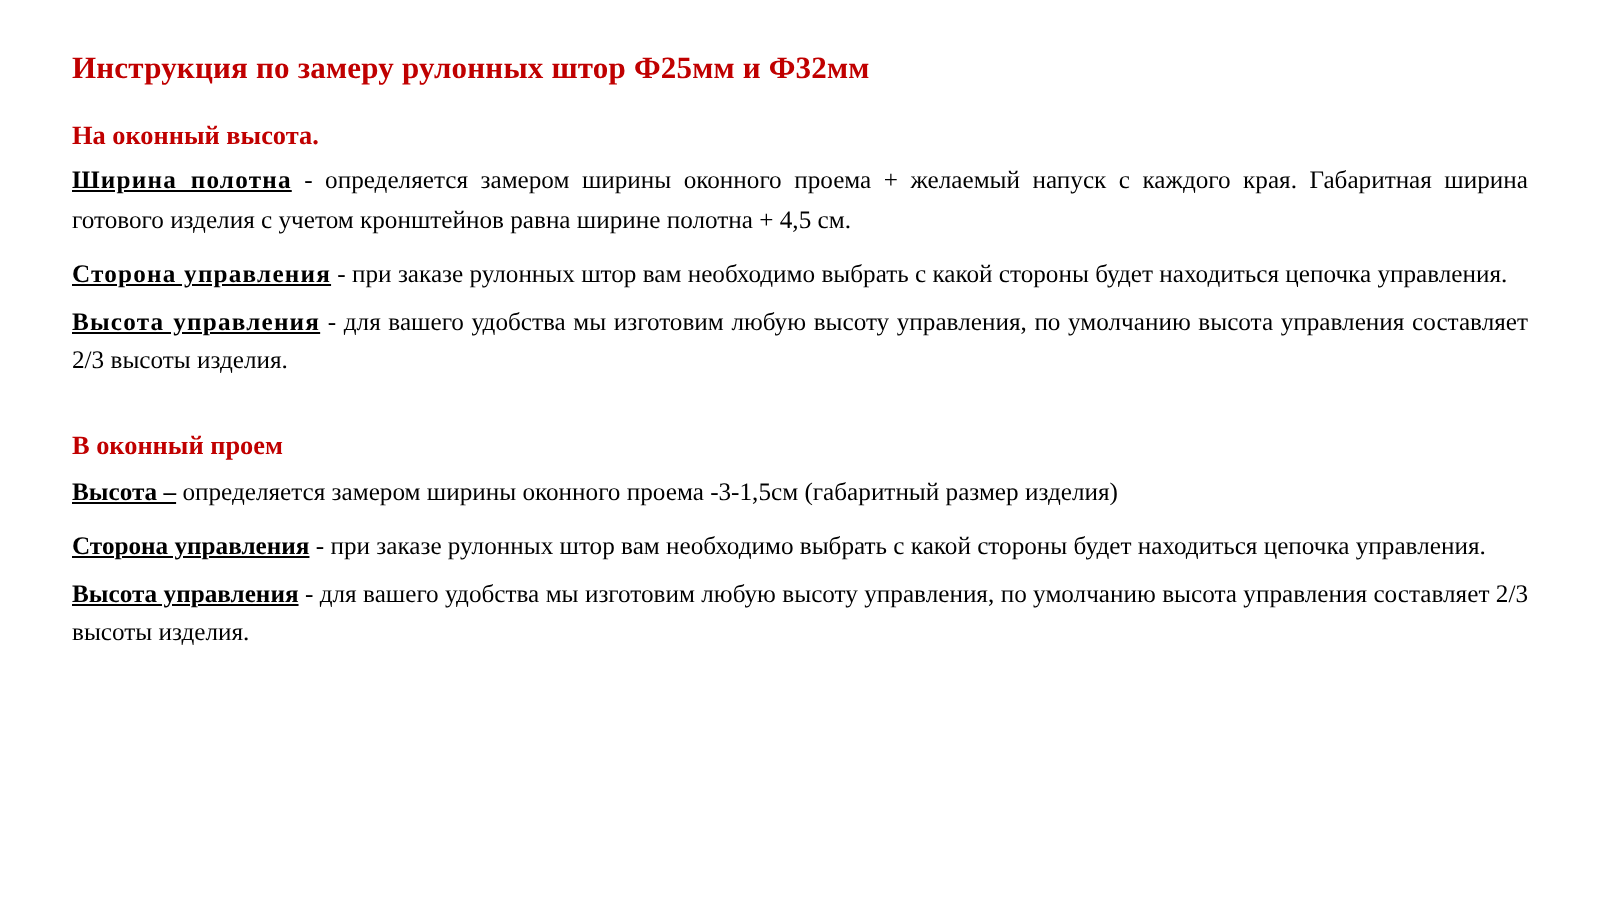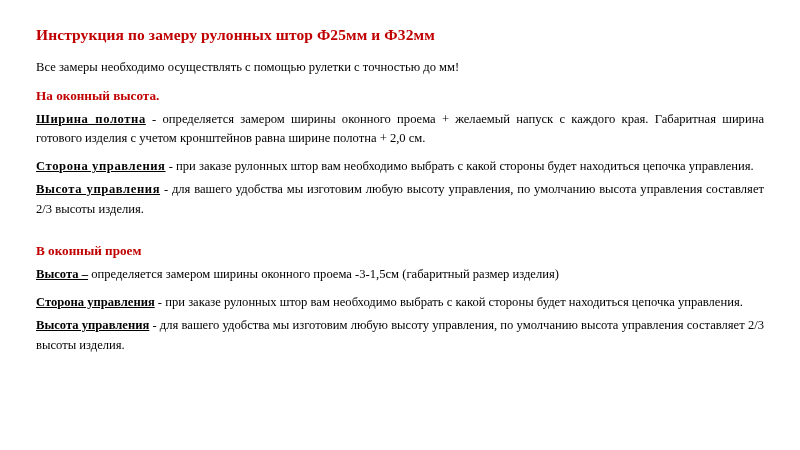--- a/index.html
+++ b/index.html
@@ -62,27 +62,26 @@
   .gap-md { height: 9px; }
 </style>
 </head>
 <body>
 
 <div class="page">
 
   <h1 class="title">Инструкция по замеру рулонных штор Ф25мм и Ф32мм</h1>
 
   <div class="block">
-    <p class="para tight">Все замеры необходимо осуществлять с помощью рулетки с точностью до мм!</p>
   </div>
 
   <div class="heading-red">На оконный высота.</div>
 
   <div class="block">
-    <p class="para just"><span class="lead spaced">Ширина полотна</span><span> - определяется замером ширины оконного проема + желаемый напуск с каждого края. Габаритная ширина готового изделия с учетом кронштейнов равна ширине полотна + 2,0 см.</span></p>
+    <p class="para just"><span class="lead spaced">Ширина полотна</span><span> - определяется замером ширины оконного проема + желаемый напуск с каждого края. Габаритная ширина готового изделия с учетом кронштейнов равна ширине полотна + 4,5 см.</span></p>
     <div class="gap-sm"></div>
     <div class="gap-sm"></div>
     <p class="para just"><span class="lead spaced">Сторона управления</span><span> - при заказе рулонных штор вам необходимо выбрать с какой стороны будет находиться цепочка управления.</span></p>
     <div class="gap-sm"></div>
     <p class="para just"><span class="lead spaced">Высота управления</span><span> - для вашего удобства мы изготовим любую высоту управления, по умолчанию высота управления составляет 2/3 высоты изделия.</span></p>
   </div>
 
   <div class="gap-md"></div>
 
   <div class="heading-red">В оконный проем</div>

